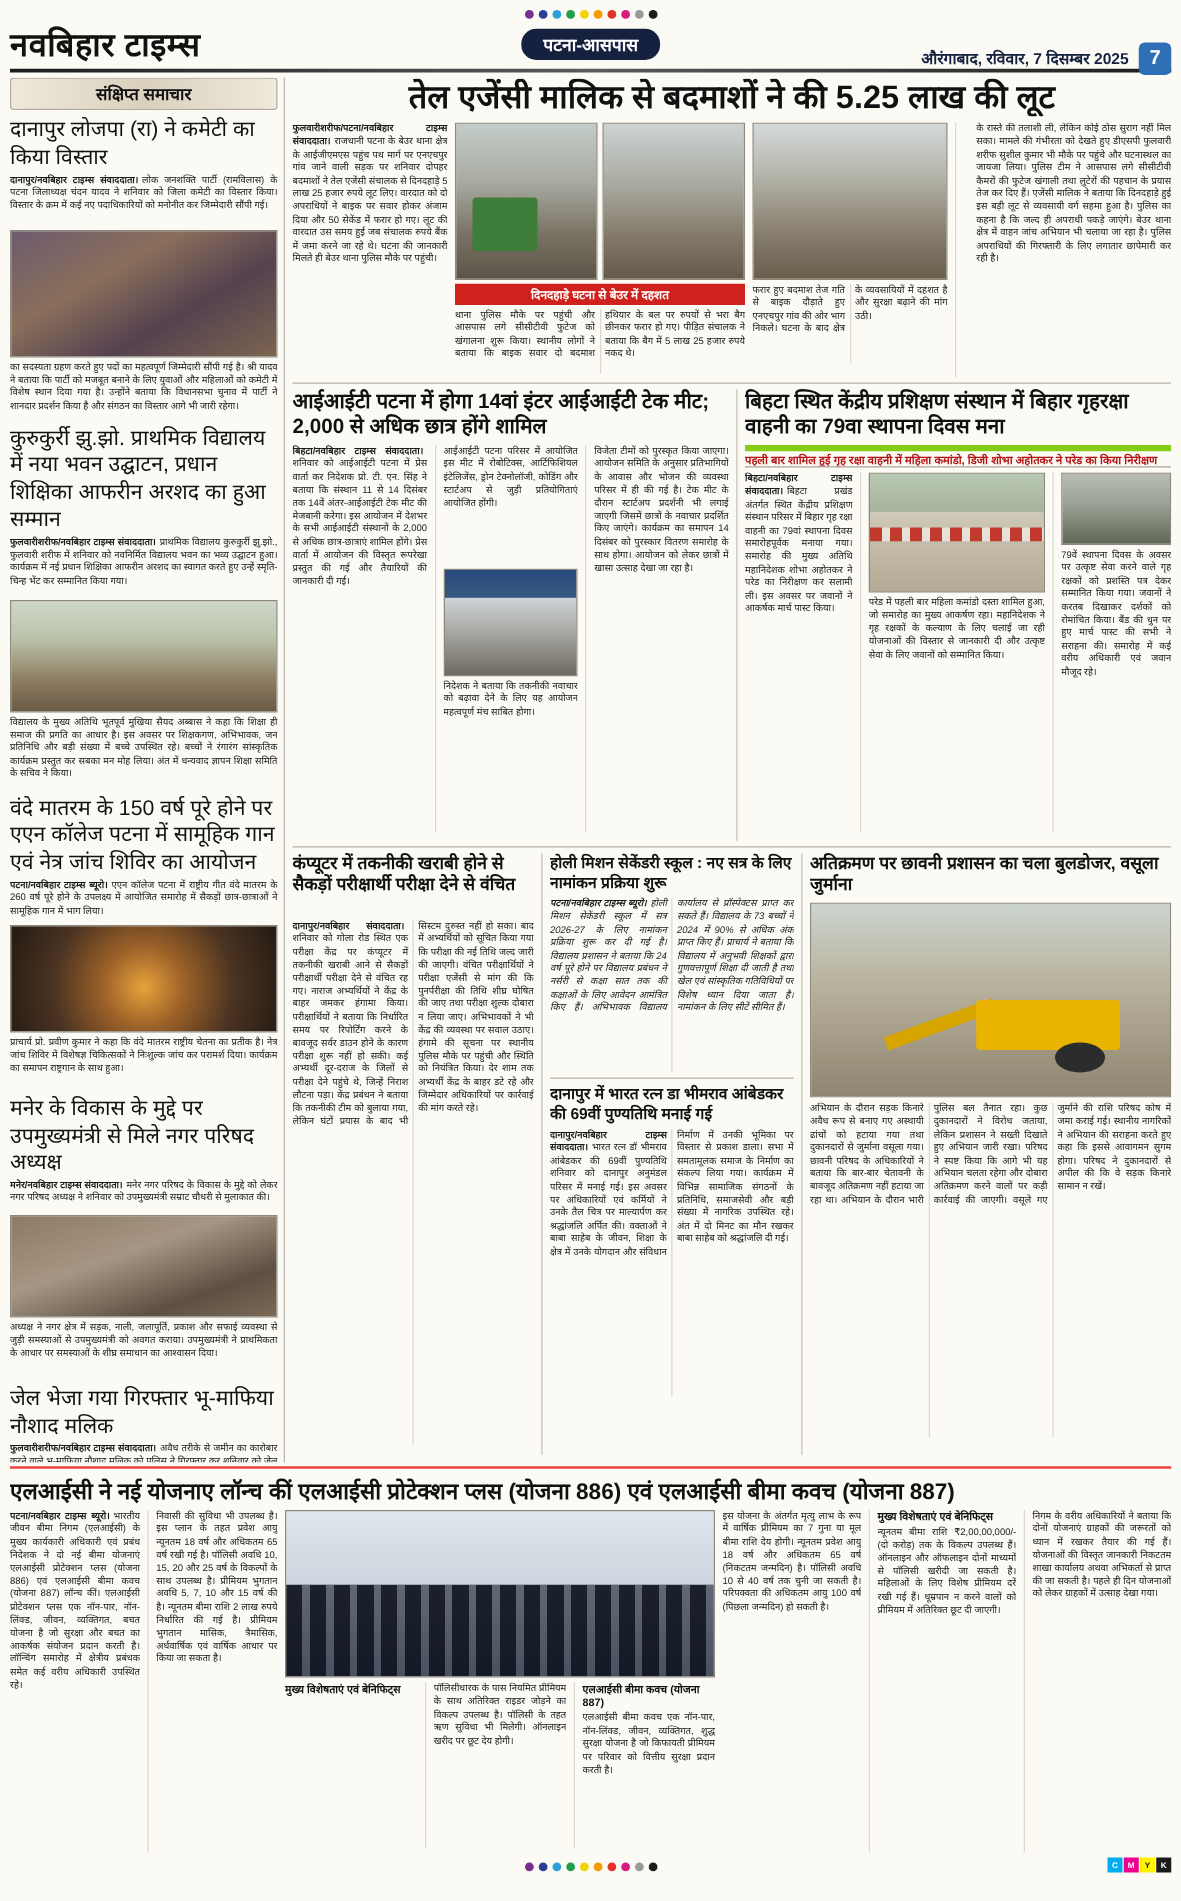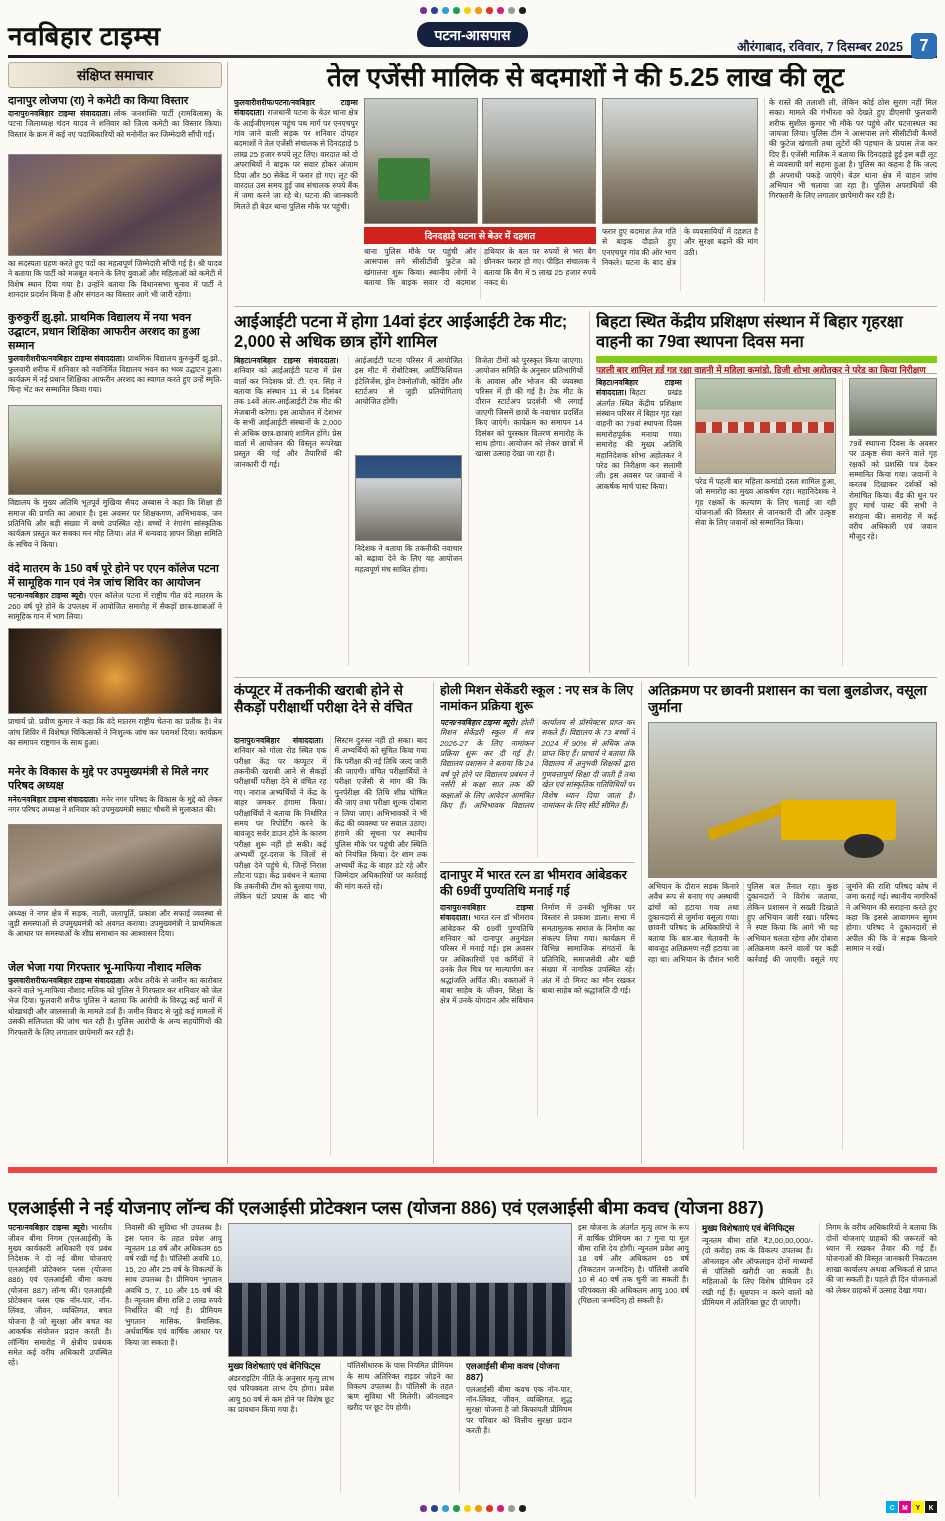--- a/index.html
+++ b/index.html
@@ -33,21 +33,21 @@
   .cols2{column-count:2;column-gap:8px;column-rule:1px solid #ddd8cc;}
   .cols3{column-count:3;column-gap:8px;column-rule:1px solid #ddd8cc;}
   .sep{border-top:1px solid #b8b3a7;margin:4px 0;}
 
   .h-xl{font-size:26px;font-weight:800;line-height:1.15;text-align:center;white-space:nowrap;overflow:hidden;margin:1px 0 5px;}
   .h-lg{font-size:16.5px;font-weight:800;line-height:1.22;height:42px;overflow:hidden;margin-bottom:3px;}
   .h-md{font-size:14px;font-weight:800;line-height:1.25;overflow:hidden;margin-bottom:2px;}
   .h-sm{font-size:12.5px;font-weight:800;line-height:1.3;overflow:hidden;margin-bottom:2px;}
   .h-banner{font-size:18px;font-weight:800;white-space:nowrap;overflow:hidden;margin:3px 0 4px;}
   .redcap{background:#d0221c;color:#fff;font-weight:800;font-size:9.5px;text-align:center;padding:2px 0;margin:3px 0;}
-  .subhead{color:#b51414;font-weight:800;font-size:9px;line-height:1.3;border-top:7px solid #84cc16;border-bottom:1px solid #a9a49a;padding:2px 0;margin:2px 0 4px;overflow:hidden;height:18px;}
+  .subhead{color:#b51414;font-weight:800;font-size:9px;line-height:1.3;border-top:5px solid #84cc16;border-bottom:1px solid #a9a49a;padding:2px 0;margin:2px 0 4px;overflow:hidden;height:18px;}
 
   
   .ph{position:relative;overflow:hidden;border:1px solid #8d887e;background:#9a958c;}
   .ph-lp1{background:linear-gradient(150deg,#6d5a6e 0%,#8a6f5b 35%,#55414f 65%,#7c6550 100%);}
   .ph-lp2{background:linear-gradient(180deg,#cfd8c9 0%,#b9c2a8 35%,#8f7f64 70%,#6b5a44 100%);}
   .ph-lp3{background:radial-gradient(circle at 50% 58%,#e8a23c 0%,#9c6128 28%,#4a3322 62%,#241a12 100%);}
   .ph-lp4{background:linear-gradient(160deg,#8c7a66 0%,#a79683 40%,#5d4f42 75%,#7b6a57 100%);}
   .ph-loot1{background:linear-gradient(180deg,#c4ccc9 0%,#a7aaa0 38%,#7b7466 70%,#5b5448 100%);}
   .ph-loot1 .veh{position:absolute;left:12%;bottom:18%;width:46%;height:34%;background:#3f7d3a;border-radius:3px;}
   .ph-loot2{background:linear-gradient(180deg,#cdd3d4 0%,#a8a99f 40%,#837a6a 72%,#65594a 100%);}
@@ -62,31 +62,31 @@
   .ph-jcb .wheel{position:absolute;right:18%;bottom:12%;width:14%;height:16%;background:#2c2c2c;border-radius:50%;}
   .ph-lic{background:linear-gradient(180deg,#dfe7ee 0%,#ccd5dd 44%,#5f646e 45%,#343a45 100%);}
   .ph-lic::after{content:"";position:absolute;left:0;right:0;top:45%;bottom:0;background:repeating-linear-gradient(90deg,rgba(15,20,32,.85) 0 13px,rgba(98,110,128,.45) 13px 19px);}
 
   
   .main-row{display:flex;height:1108px;overflow:hidden;}
   .leftcol{width:220px;border-right:1px solid #b9b4a8;padding-right:5px;overflow:hidden;}
   .mainarea{flex:1;padding-left:6px;overflow:hidden;}
   .brief-hdr{font-size:13.5px;font-weight:800;text-align:center;padding:3px 0;background:linear-gradient(90deg,#efe9dc,#d9d1bd,#efe9dc);border:1px solid #b3ac9a;border-radius:3px;margin-bottom:5px;}
   .b-art{margin-bottom:5px;}
-  .b-h{font-size:11px;font-weight:700;line-height:1.28;margin-bottom:2px;}
+  .b-h{font-size:17px;font-weight:400;line-height:1.28;margin-bottom:2px;}
   .lp{width:100%;margin:3px 0;}
 
   .lead-row{display:flex;gap:6px;height:204px;overflow:hidden;justify-content:flex-end;}
   .colA{width:124px;}
   .midphotos{width:232px;}
   .midphotos .pr{display:flex;gap:4px;}
   .ph-loot1,.ph-loot2{width:114px;height:126px;}
   .photo3blk{width:156px;}
   .ph-loot3{width:100%;height:126px;margin-bottom:3px;}
-  .colD{flex:1;border-left:1px solid #ddd8cc;padding-left:4px;}
+  .colD{flex:1;border-left:1px solid #ddd8cc;padding-left:16px;}
 
   .row2{display:flex;height:362px;overflow:hidden;}
   .iit{width:356px;border-right:1px solid #c7c2b6;padding-right:6px;}
   .iit-cols{display:flex;height:310px;overflow:hidden;}
   .iit-col{flex:1;}
   .iit-col+.iit-col{border-left:1px solid #ddd8cc;margin-left:6px;padding-left:6px;}
   .ph-press{width:100%;height:86px;margin:3px 0;}
   .hg{flex:1;padding-left:6px;}
   .hg-cols{display:flex;height:288px;overflow:hidden;}
   .hg-c1{width:86px;}
@@ -100,21 +100,21 @@
   .comp .cols2{height:420px;}
   .midcol{width:208px;border-right:1px solid #c7c2b6;padding:0 6px;}
   .holi-body{height:140px;font-style:italic;}
   .amb-body{height:214px;}
   .bull{flex:1;padding-left:6px;}
   .bull-top{display:flex;gap:6px;height:156px;margin-bottom:4px;overflow:hidden;}
   .bull-c1{width:90px;}
   .ph-jcb{flex:1;height:156px;}
   .bull .cols3{height:268px;}
 
-  .lic{border-top:6px solid #ef4444;margin-top:3px;padding-top:19px;}
+  .lic{border-top:2px solid #ef4444;margin-top:3px;padding-top:2px;}
   .lic-row{display:flex;gap:6px;height:274px;overflow:hidden;}
   .lic-c{width:104px;}
   .lic-c + .lic-c,.lic-r + .lic-r{border-left:1px solid #ddd8cc;padding-left:6px;}
   .lic-center{width:344px;}
   .ph-lic{width:100%;height:134px;}
   .lic-minis{display:flex;gap:6px;height:132px;margin-top:4px;overflow:hidden;}
   .lic-mini{flex:1;}
   .lic-mini + .lic-mini{border-left:1px solid #ddd8cc;padding-left:6px;}
   .lic-r{flex:1;}
   .minihead{font-size:8.6px;font-weight:800;margin-bottom:2px;line-height:1.25;}
@@ -293,21 +293,20 @@
     <h1 class="h-banner">एलआईसी ने नई योजनाए लॉन्च कीं एलआईसी प्रोटेक्शन प्लस (योजना 886) एवं एलआईसी बीमा कवच (योजना 887)</h1>
     <div class="lic-row">
       <p class="tx lic-c"><span class="byl">पटना/नवबिहार टाइम्स ब्यूरो।</span><span>भारतीय जीवन बीमा निगम (एलआईसी) के मुख्य कार्यकारी अधिकारी एवं प्रबंध निदेशक ने दो नई बीमा योजनाएं एलआईसी प्रोटेक्शन प्लस (योजना 886) एवं एलआईसी बीमा कवच (योजना 887) लॉन्च कीं। एलआईसी प्रोटेक्शन प्लस एक नॉन-पार, नॉन-लिंक्ड, जीवन, व्यक्तिगत, बचत योजना है जो सुरक्षा और बचत का आकर्षक संयोजन प्रदान करती है। लॉन्चिंग समारोह में क्षेत्रीय प्रबंधक समेत कई वरीय अधिकारी उपस्थित रहे।</span></p>
       <p class="tx lic-c">निवासी की सुविधा भी उपलब्ध है। इस प्लान के तहत प्रवेश आयु न्यूनतम 18 वर्ष और अधिकतम 65 वर्ष रखी गई है। पॉलिसी अवधि 10, 15, 20 और 25 वर्ष के विकल्पों के साथ उपलब्ध है। प्रीमियम भुगतान अवधि 5, 7, 10 और 15 वर्ष की है। न्यूनतम बीमा राशि 2 लाख रुपये निर्धारित की गई है। प्रीमियम भुगतान मासिक, त्रैमासिक, अर्धवार्षिक एवं वार्षिक आधार पर किया जा सकता है।</p>
 
       <div class="lic-center">
         <div class="ph ph-lic"></div>
         <div class="lic-minis">
           <div class="lic-mini">
             <div class="minihead">मुख्य विशेषताएं एवं बेनिफिट्स</div>
-            <p class="tx" style="height:104px">अंडरराइटिंग नीति के अनुसार मृत्यु लाभ एवं परिपक्वता लाभ देय होगा। प्रवेश आयु 50 वर्ष से कम होने पर विशेष छूट का प्रावधान किया गया है।</p>
           </div>
           <div class="lic-mini">
             <p class="tx" style="height:128px">पॉलिसीधारक के पास नियमित प्रीमियम के साथ अतिरिक्त राइडर जोड़ने का विकल्प उपलब्ध है। पॉलिसी के तहत ऋण सुविधा भी मिलेगी। ऑनलाइन खरीद पर छूट देय होगी।</p>
           </div>
           <div class="lic-mini">
             <div class="minihead">एलआईसी बीमा कवच (योजना 887)</div>
             <p class="tx" style="height:104px">एलआईसी बीमा कवच एक नॉन-पार, नॉन-लिंक्ड, जीवन, व्यक्तिगत, शुद्ध सुरक्षा योजना है जो किफायती प्रीमियम पर परिवार को वित्तीय सुरक्षा प्रदान करती है।</p>
           </div>
         </div>
       </div>

